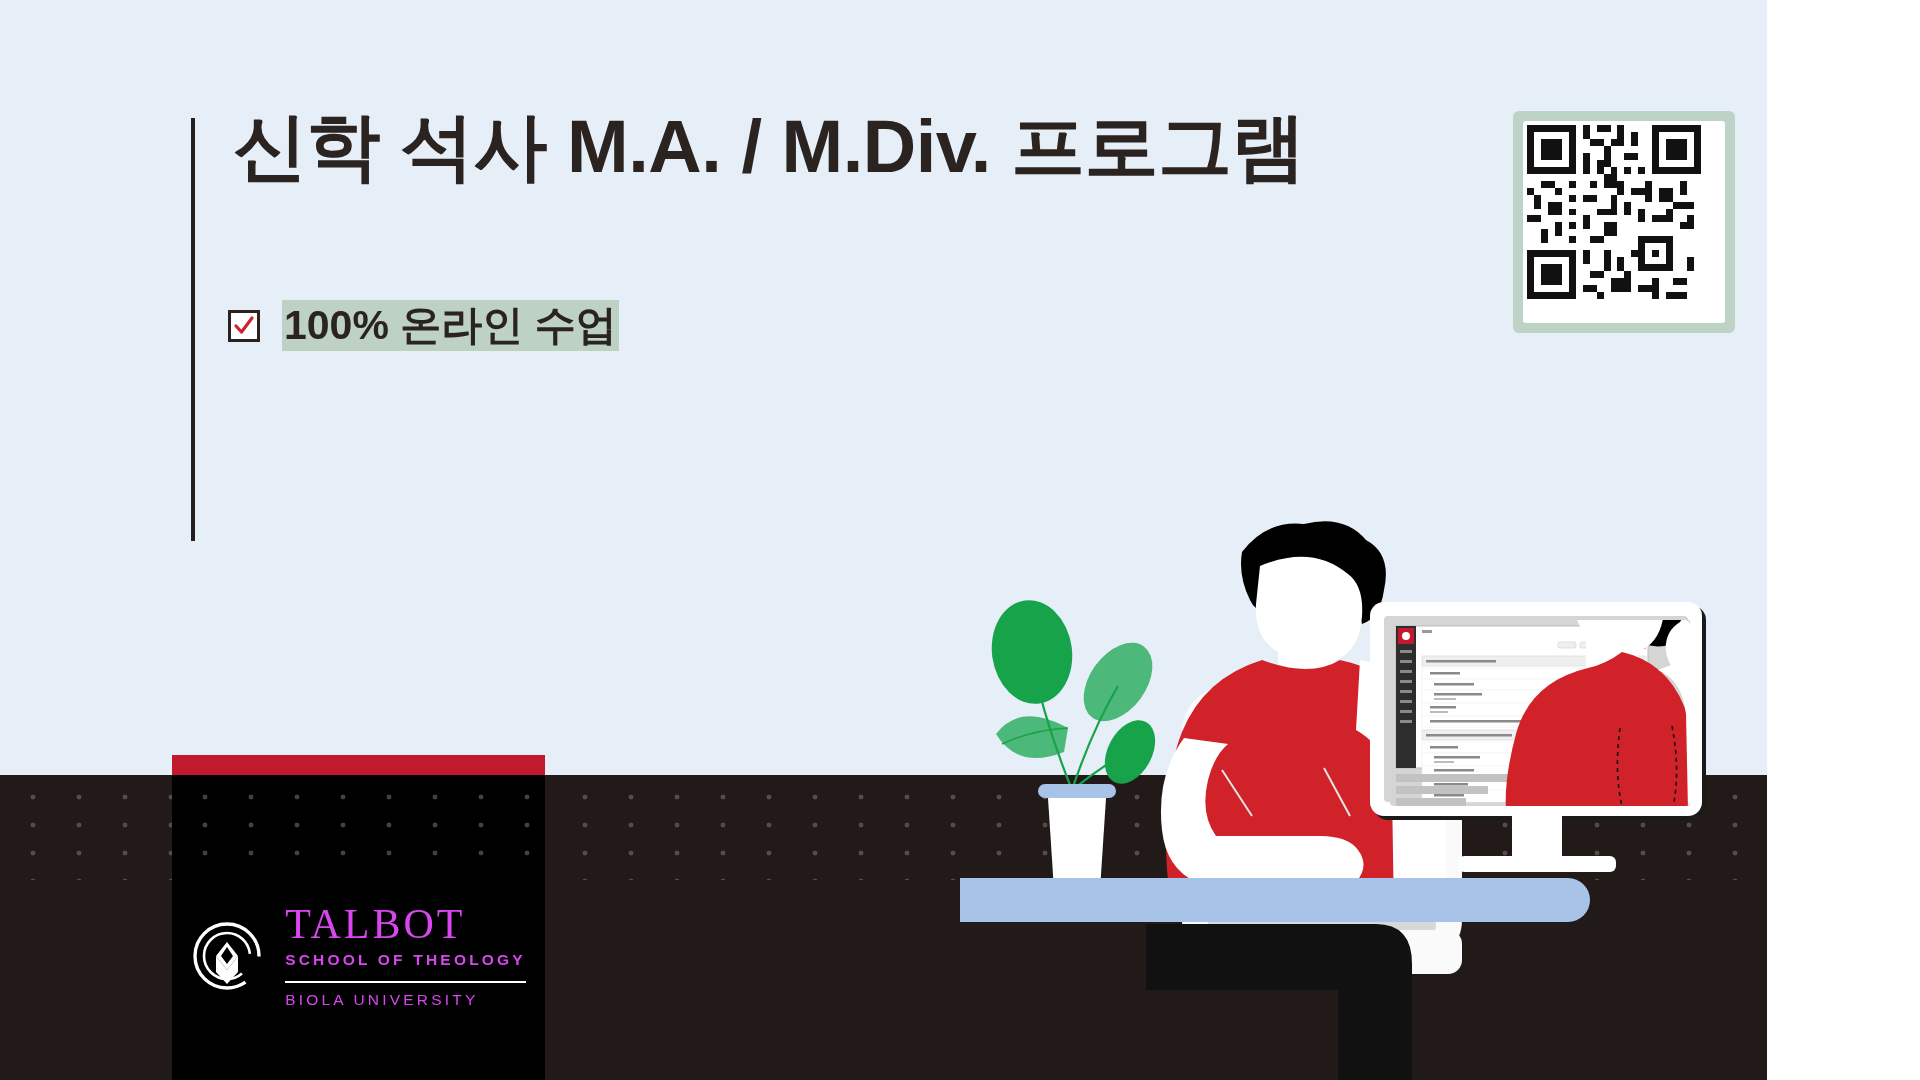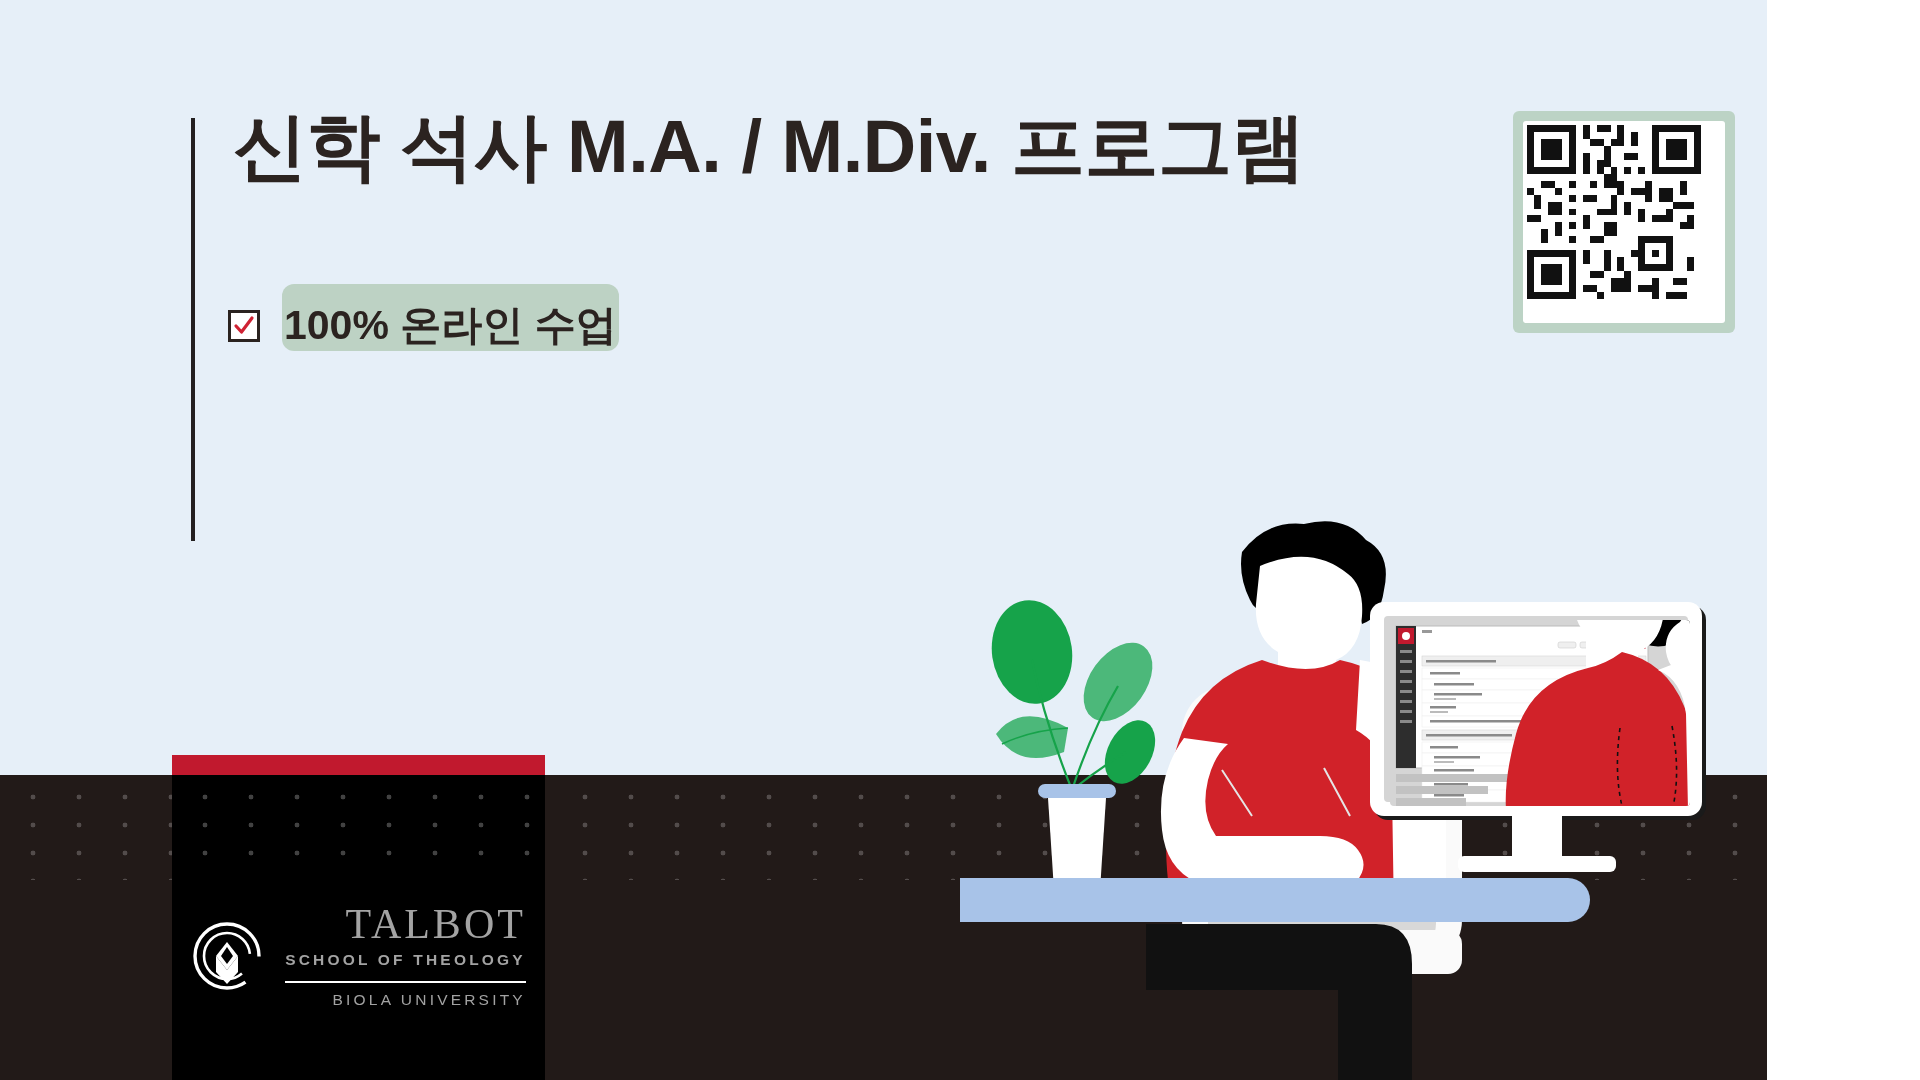--- a/index.html
+++ b/index.html
@@ -117,22 +117,21 @@
   }
   .chk svg { position:absolute; left:2px; top:2px; }
   .btext {
     font-size: 41px;
     font-weight: 700;
     color: #2b2320;
     line-height: 1.25;
   }
   .btext .hl {
     background: #bdd2c4;
-    padding: 18px 2px 3px 2px;
-    border-radius: 12px;
+    padding: 2px 2px 3px 2px;
   }
   .btext .plus {
     color: #cf1f2e;
     font-weight: 800;
     padding: 0 4px;
   }
 
   
   .logo-red {
     position: absolute;
@@ -163,22 +162,22 @@
     left: 0;
     top: 128px;
     width: 373px;
     display: flex;
     align-items: center;
     justify-content: center;
   }
   .logo-mark { width: 72px; height: 72px; flex: 0 0 auto; }
   .logo-words {
     margin-left: 22px;
-    color: #a3a3a3;
-    text-align: right;
+    color: #d946ef;
+    text-align: left;
   }
   .logo-title {
     font-family: "Liberation Serif", "DejaVu Serif", serif;
     font-size: 42px;
     letter-spacing: 3px;
     line-height: 1;
   }
   .logo-sub {
     font-size: 15.5px;
     font-weight: 700;

